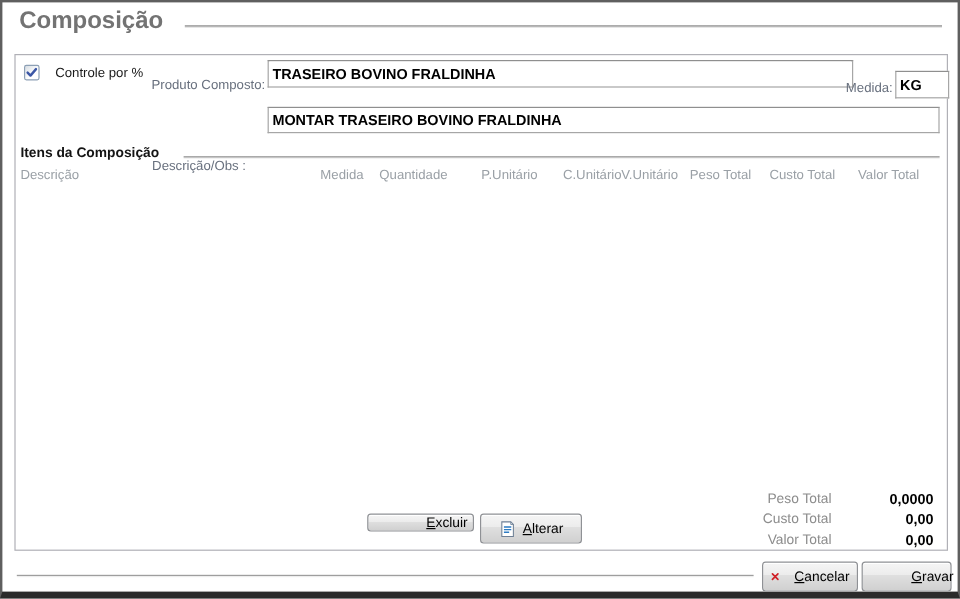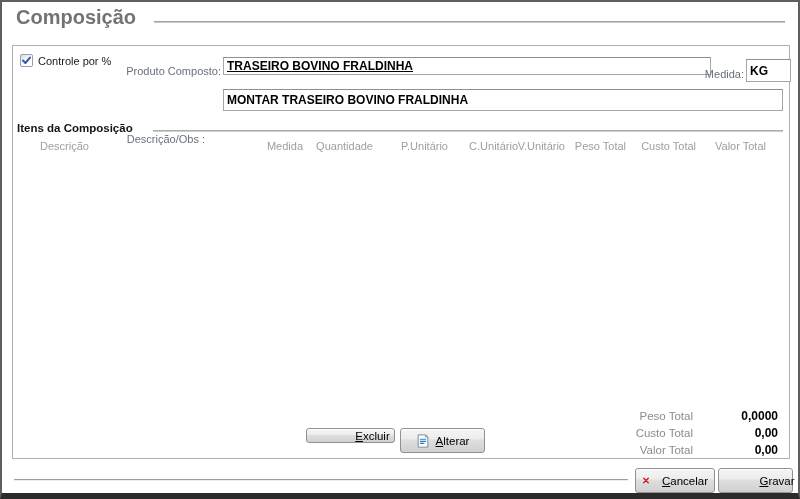--- a/index.html
+++ b/index.html
@@ -14,39 +14,39 @@
   }
   .title-rule{
     position:absolute; left:152px; right:13px; top:19px; height:2px;
     background:linear-gradient(#8f8f8f,#d9d9d9);
   }
   .panel{
     position:absolute; left:10px; top:43px; width:778px; height:414px;
     border:1px solid #b0b0b6; background:#fff;
   }
   
-  .checkbox-row{position:absolute; left:7px; top:8px; display:flex; align-items:center; gap:5px; cursor:default;}
+  .checkbox-row{position:absolute; left:7px; top:8px; display:flex; align-items:center; gap:13px; cursor:default;}
   .checkbox-box{
     width:13px; height:13px; border:1px solid #8da0b5; border-radius:2px;
     background:linear-gradient(135deg,#d7dde3,#ffffff 60%);
     display:flex; align-items:center; justify-content:center;
   }
   .checkbox-label{font-size:11px; color:#1a1a1a;}
   
   .lbl{position:absolute; font-size:11px; color:#68707e; text-align:right; white-space:nowrap;}
   .field{
     position:absolute; border:1px solid #a6a6a6; border-top-color:#8f8f8f; background:#fff;
     font-family:"Liberation Sans", sans-serif; font-weight:bold; font-size:12px; color:#000;
     padding:0 3px; outline:none;
   }
   
   .section-title{position:absolute; left:4px; top:76px; font-size:11.5px; font-weight:bold; color:#141414;}
   .section-rule{position:absolute; left:140px; right:6px; top:84px; height:2px; background:linear-gradient(#9c9c9c,#dedede);}
   .colhead{position:absolute; top:94px; font-size:11px; color:#9aa0a6; text-align:right; white-space:nowrap;}
-  .colhead.first{text-align:right;margin-left:23px;}
+  .colhead.first{text-align:right;}
   
   .total-label{position:absolute; width:140px; left:540px; font-size:11.5px; color:#8c8c8c; text-align:right;}
   .total-value{position:absolute; width:125px; left:640px; font-size:12px; font-weight:bold; color:#000; text-align:right;}
   
   .btn{
     position:absolute; display:flex; align-items:center; justify-content:center; gap:6px;
     border:1px solid #8f9195; border-radius:3px; color:#000; font-size:11.5px; cursor:default;
     background:linear-gradient(to bottom,#f5f5f5,#ececec 45%,#dfdfdf 46%,#d0d0d0);
     box-shadow:inset 0 1px 0 #fff;
     font-family:"Liberation Sans", sans-serif;
@@ -76,21 +76,21 @@
     <div class="checkbox-row">
       <span class="checkbox-box">
         <svg class="icon" width="11" height="11" viewBox="0 0 11 11">
           <path d="M2 5.5 L4.4 8 L9 2.6" fill="none" stroke="#3c57a6" stroke-width="2" stroke-linecap="round" stroke-linejoin="round"></path>
         </svg>
       </span>
       <span class="checkbox-label">Controle por %</span>
     </div>
 
     <div class="lbl" style="left:60px; width:148px; top:19px;">Produto Composto:</div>
-    <input class="field" style="left: 210px; top: 11px; width: 488px; height: 18px; text-decoration: underline;" value="TRASEIRO BOVINO FRALDINHA">
+    <input class="field" style="left: 210px; top: 4px; width: 488px; height: 23px;" value="TRASEIRO BOVINO FRALDINHA">
 
     <div class="lbl" style="left:688px; width:43px; top:22px;">Medida:</div>
     <input class="field" style="left: 733px; top: 13px; width: 45px; height: 23px;" value="KG">
 
     <div class="lbl" style="left:24px; width:168px; top:51px;margin-top:36px;">Descrição/Obs :</div>
     <input class="field" style="left: 210px; top: 43px; width: 560px; height: 22px;" value="MONTAR TRASEIRO BOVINO FRALDINHA">
 
     <div class="section-title">Itens da Composição</div>
     <div class="section-rule"></div>
 

